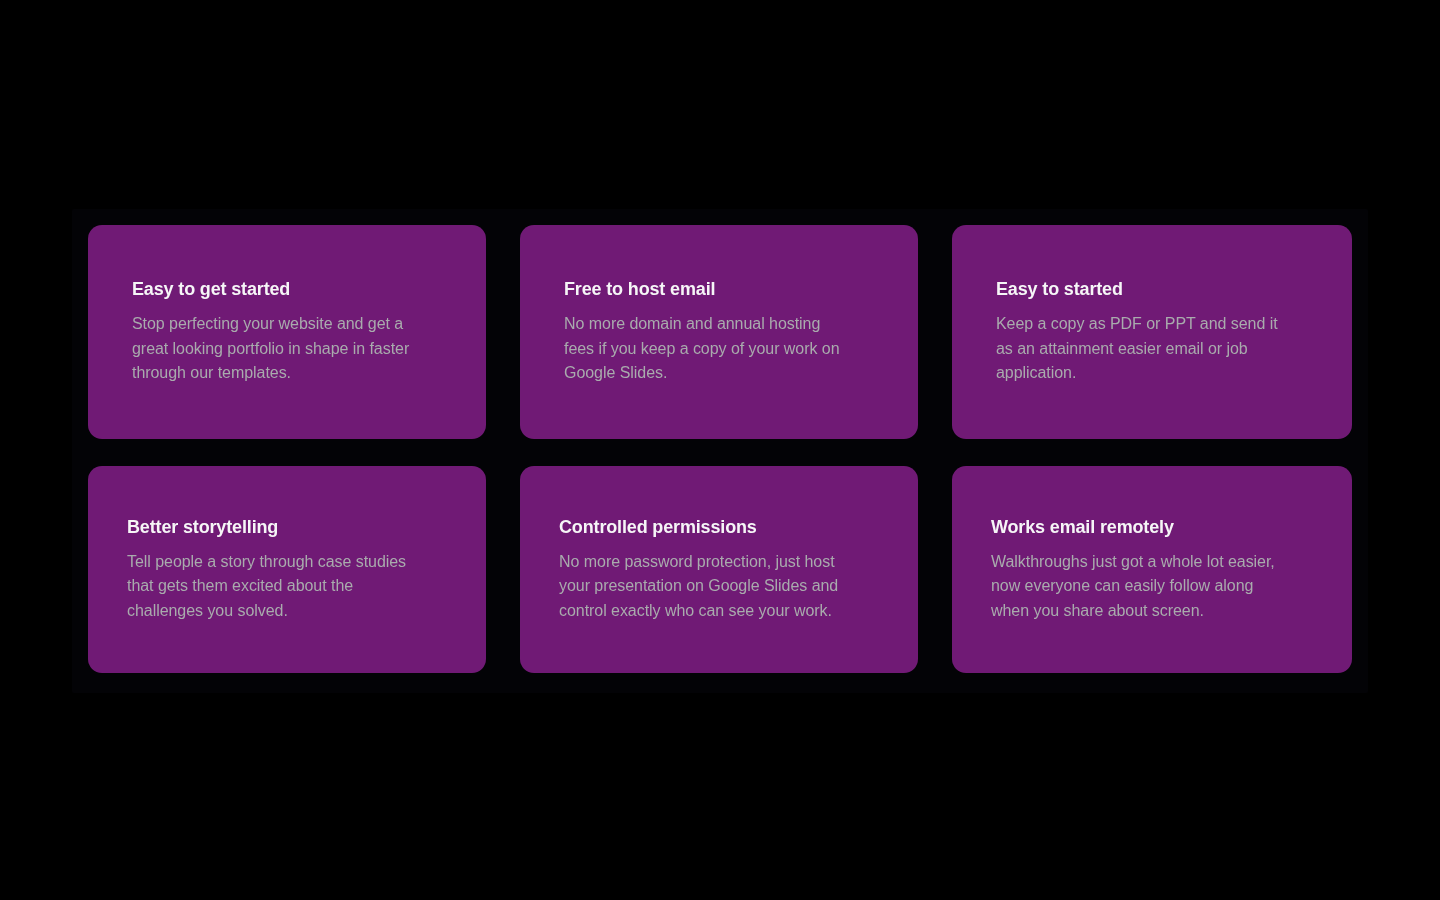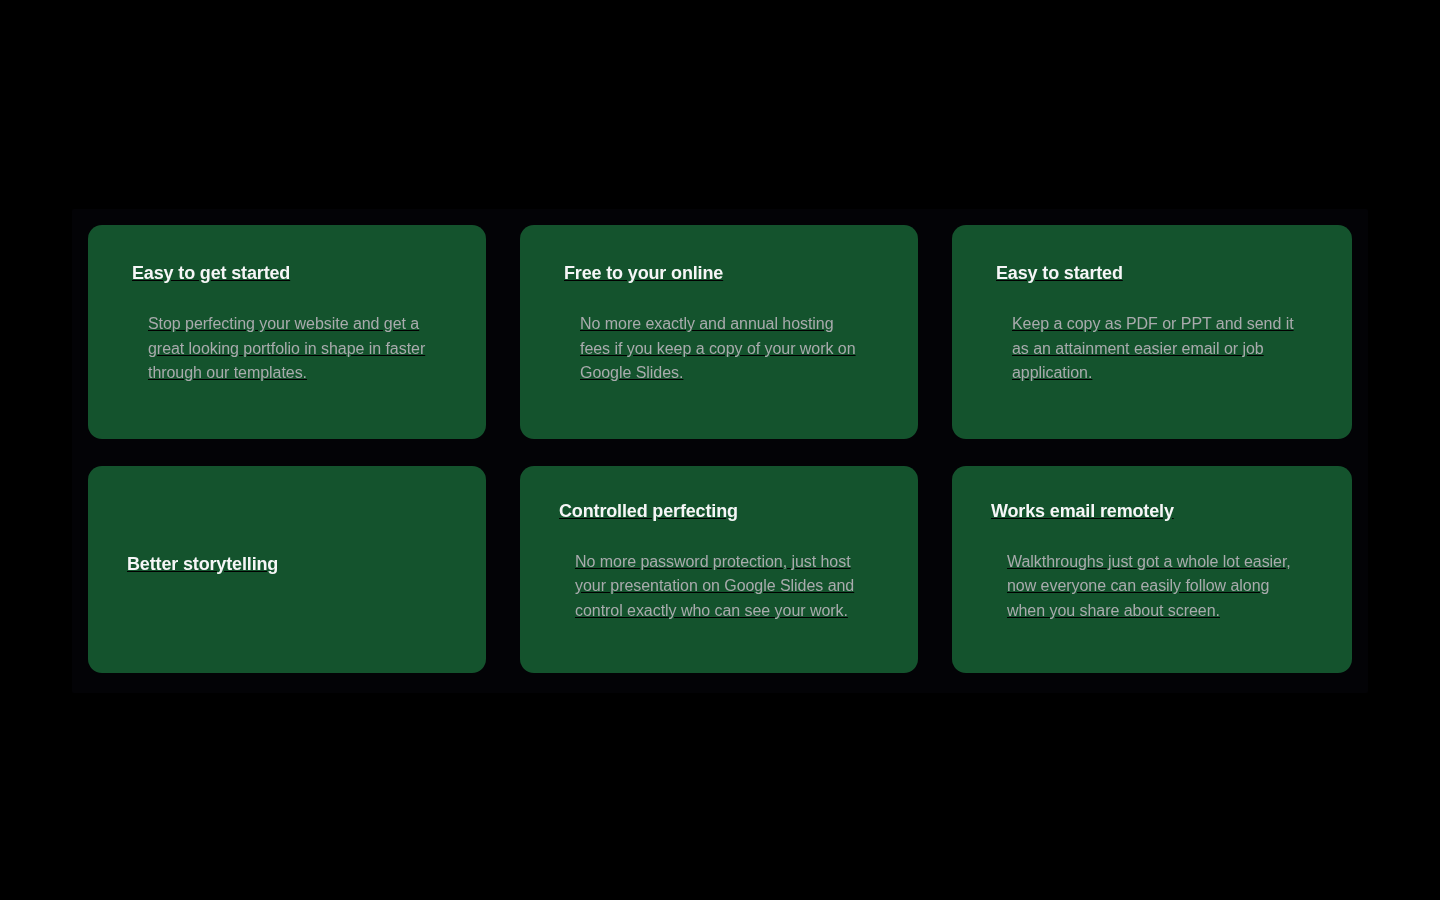--- a/index.html
+++ b/index.html
@@ -42,29 +42,28 @@
     width: 1264px;
     height: 448px;
     display: grid;
     grid-template-columns: 398px 398px 400px;
     grid-template-rows: 214px 207px;
     column-gap: 34px;
     row-gap: 27px;
   }
 
   .feature-card {
-    background: #14532d;
+    background: #701a75;
     border-radius: 14px;
     box-sizing: border-box;
     display: flex;
     flex-direction: column;
     justify-content: center;
     overflow: hidden;
     position: relative;
-    text-decoration: underline;
   }
 
   .feature-card.row-top {
     padding: 0 40px 0 44px;
   }
 
   .feature-card.row-bottom {
     padding: 0 24px 0 39px;
   }
 
@@ -76,60 +75,63 @@
     line-height: 22px;
     margin: 0 0 12px 0;
   }
 
   .card-body {
     font-size: 16px;
     font-weight: normal;
     color: #a9abad;
     line-height: 24.5px;
     letter-spacing: -0.05px;
-    margin: 16px;
+    margin: 0;
     white-space: pre-line;
   }
 </style>
 </head>
 <body>
 
 <div id="page-root">
 
   <div class="feature-section"></div>
 
   <div class="feature-grid">
 
     <div class="feature-card row-top">
       <h3 class="card-title">Easy to get started</h3>
       <p class="card-body">Stop perfecting your website and get a
 great looking portfolio in shape in faster
 through our templates.</p>
     </div>
 
     <div class="feature-card row-top">
-      <h3 class="card-title">Free to your online</h3>
-      <p class="card-body">No more exactly and annual hosting
+      <h3 class="card-title">Free to host email</h3>
+      <p class="card-body">No more domain and annual hosting
 fees if you keep a copy of your work on
 Google Slides.</p>
     </div>
 
     <div class="feature-card row-top">
       <h3 class="card-title">Easy to started</h3>
       <p class="card-body">Keep a copy as PDF or PPT and send it
 as an attainment easier email or job
 application.</p>
     </div>
 
     <div class="feature-card row-bottom">
       <h3 class="card-title">Better storytelling</h3>
+      <p class="card-body">Tell people a story through case studies
+that gets them excited about the
+challenges you solved.</p>
     </div>
 
     <div class="feature-card row-bottom">
-      <h3 class="card-title">Controlled perfecting</h3>
+      <h3 class="card-title">Controlled permissions</h3>
       <p class="card-body">No more password protection, just host
 your presentation on Google Slides and
 control exactly who can see your work.</p>
     </div>
 
     <div class="feature-card row-bottom">
       <h3 class="card-title">Works email remotely</h3>
       <p class="card-body">Walkthroughs just got a whole lot easier,
 now everyone can easily follow along
 when you share about screen.</p>

